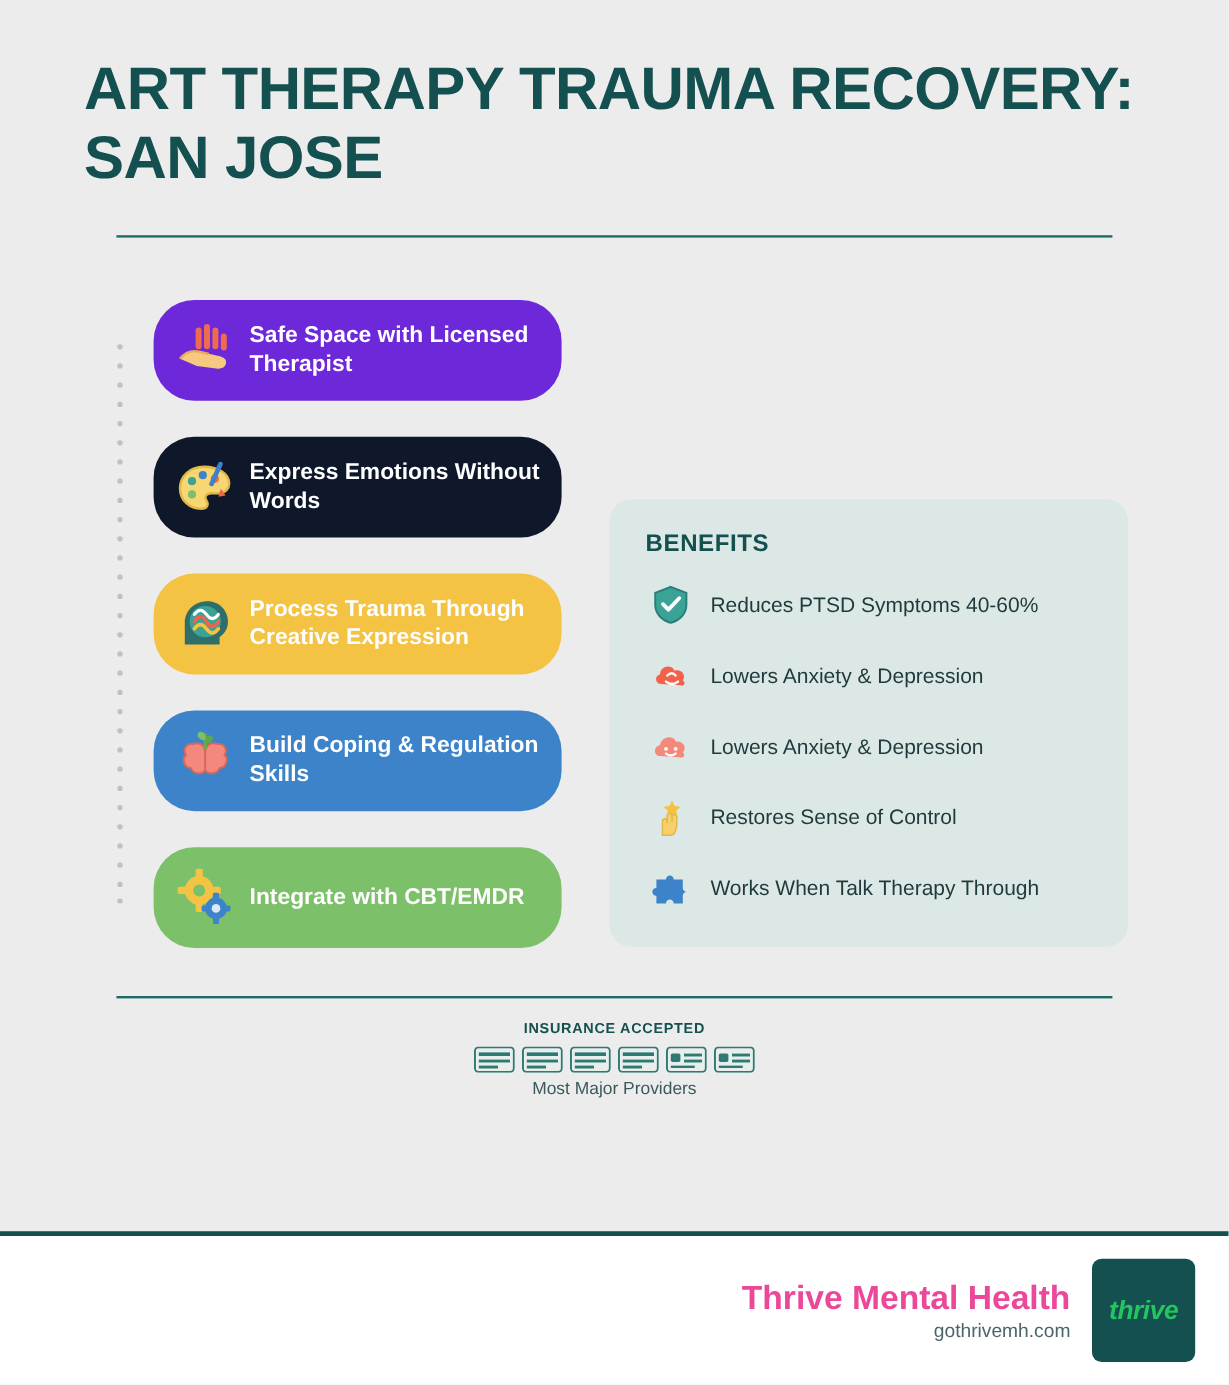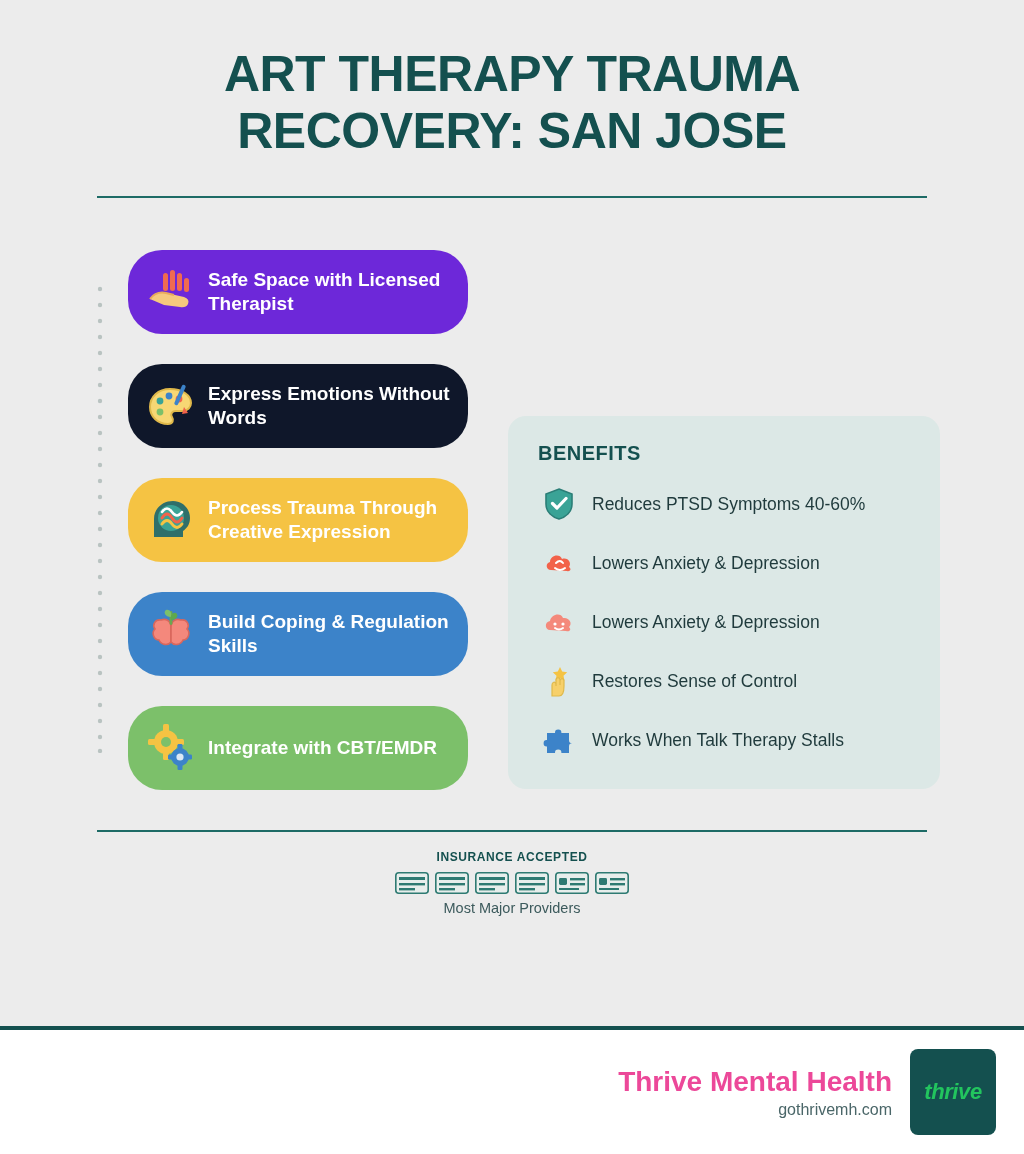--- a/index.html
+++ b/index.html
@@ -20,27 +20,26 @@
     position: absolute;
     left: 0; top: 0;
     width: 1024px;
     height: 1026px;
     background: #ececec;
   }
 
   
   .title {
     margin-top: 46px;
-    text-align: center;
     color: #14504f;
     font-weight: bold;
     font-size: 50px;
     line-height: 1.14;
     letter-spacing: -0.5px;
-    padding: 0 92px;
+    padding: 0 70px;
     text-transform: uppercase;
   }
   .title-rule {
     width: 830px;
     height: 2px;
     background: #1d6b66;
     margin: 36px auto 0 auto;
   }
 
   
@@ -383,21 +382,21 @@
           </div>
           <div class="btext">Restores Sense of Control</div>
         </div>
 
         <div class="benefit-row">
           <div class="bicon">
             <svg width="36" height="36" viewBox="0 0 36 36">
               <path d="M6 11 H14 A3.2 3.2 0 0 1 17.2 7.6 A3.2 3.2 0 0 1 20.4 11 H28 V18 A3.2 3.2 0 0 0 31.4 21.2 A3.2 3.2 0 0 0 28 24.4 V31 H20.4 A3.2 3.2 0 0 0 17.2 27.6 A3.2 3.2 0 0 0 14 31 H6 V24.4 A3.2 3.2 0 0 1 2.6 21.2 A3.2 3.2 0 0 1 6 18 Z" fill="#3c83c9"></path>
             </svg>
           </div>
-          <div class="btext">Works When Talk Therapy Stalls</div>
+          <div class="btext">Works When Talk Therapy Through</div>
         </div>
 
       </div>
     </div>
 
     <div class="insurance-rule"></div>
 
     <div class="insurance">
       <div class="ins-title">INSURANCE ACCEPTED</div>
       <div class="cards">

